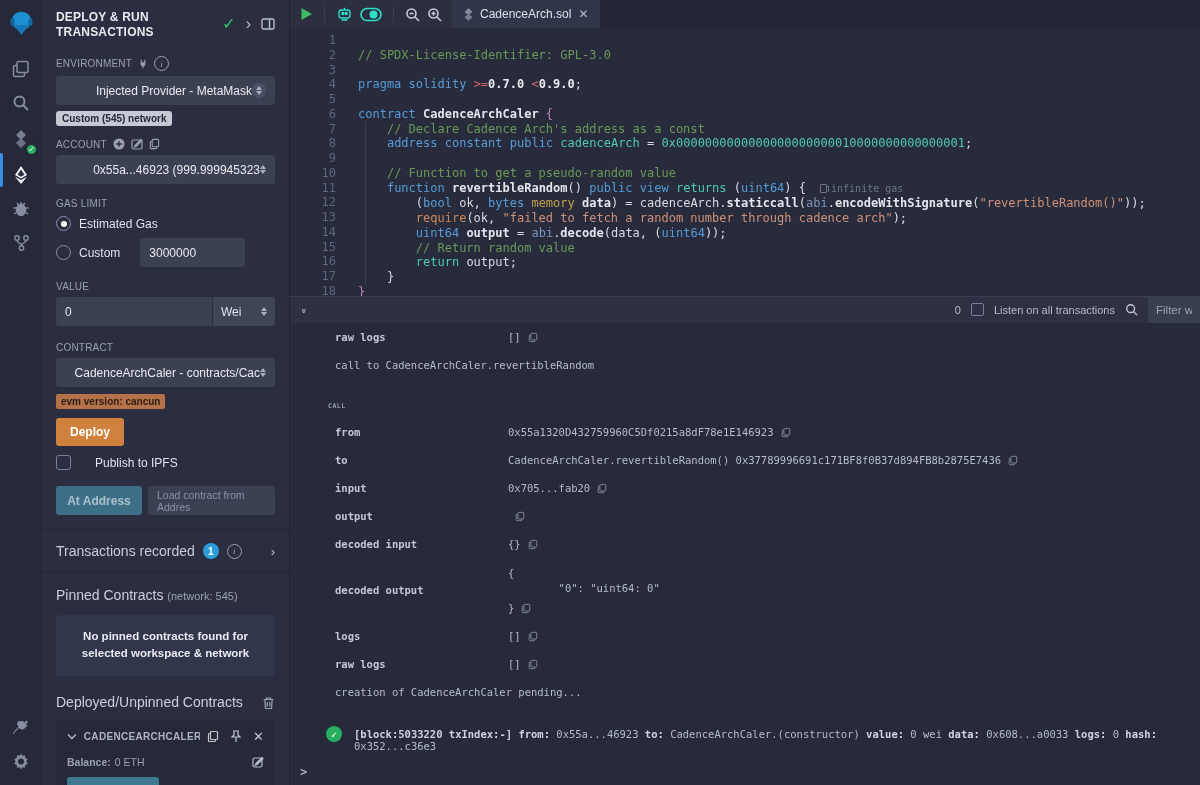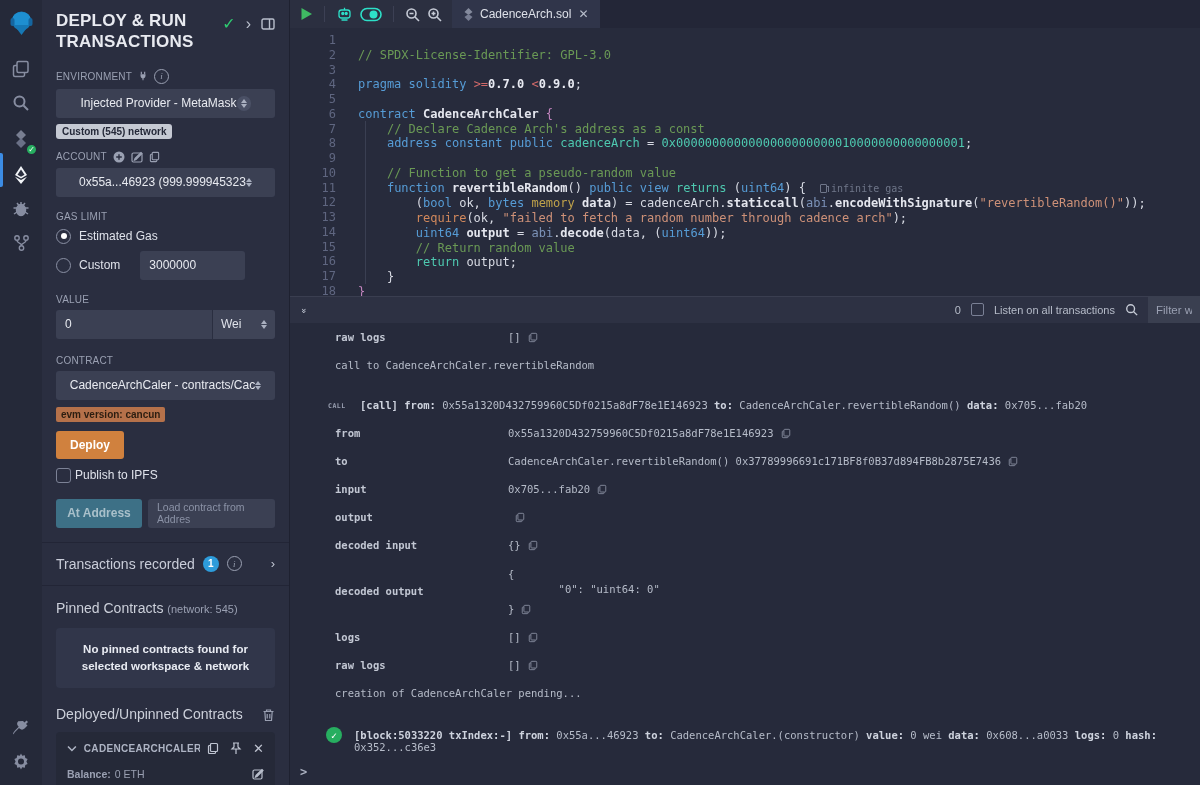--- a/index.html
+++ b/index.html
@@ -12,42 +12,42 @@
   .ib-icon { width:42px; height:34px; display:flex; align-items:center; justify-content:center; color:#878da1; position:relative; }
   .ib-icon svg { display:block; }
   .ib-active-bar { position:absolute; left:0; top:153px; width:3px; height:34px; background:#3c8ce4; border-radius:0 2px 2px 0; }
   .ib-bottom { margin-top:auto; }
   .ok-badge { position:absolute; right:4px; bottom:2px; width:13px; height:13px; border-radius:50%; background:#27ae60; color:#fff; font-size:8px; display:flex; align-items:center; justify-content:center; border:2px solid #252939; }
 
   
   .sidepanel { width:248px; background:#2a2e40; border-right:1px solid #1e2130; flex-shrink:0; display:flex; flex-direction:column; overflow:hidden; color:#dfe2ea; }
   .sp-pad { padding:0 14px; }
   .sp-titlerow { display:flex; align-items:flex-start; padding:10px 14px 4px; }
-  .sp-title { font-size:17px; font-weight:bold; color:#e8eaf0; line-height:1.25; letter-spacing:.2px; width:150px; }
+  .sp-title { font-size:12px; font-weight:bold; color:#e8eaf0; line-height:1.25; letter-spacing:.2px; width:150px; }
   .sp-title-icons { margin-left:auto; display:flex; gap:10px; align-items:center; padding-top:4px; color:#b9bfcc; }
   .lbl { font-size:10px; color:#9aa0b2; margin:12px 0 5px; display:flex; align-items:center; gap:6px; font-weight:normal; letter-spacing:.2px; }
   .sel, .inp { background:#3b4053; border:none; border-radius:3px; height:29px; display:flex; align-items:center; padding:0 9px; font-size:12px; color:#e8eaf0; }
-  .sel { justify-content:center; }
+  .sel { justify-content:flex-end; }
   .sel .truncate { white-space:nowrap; overflow:hidden; max-width:192px; }
   .stepper { display:flex; flex-direction:column; gap:1px; align-items:center; }
   .stepper i { width:0; height:0; border-left:3.5px solid transparent; border-right:3.5px solid transparent; }
   .stepper i.up { border-bottom:4px solid #aab0c0; }
   .stepper i.dn { border-top:4px solid #aab0c0; }
   .stepper.chip { background:#4a5065; border-radius:8px; padding:3px 4px; }
   .net-badge { display:inline-block; background:#c5c9d3; color:#242838; font-size:10px; font-weight:bold; border-radius:3px; padding:2px 6px; margin-top:6px; }
   .radio-row { display:flex; align-items:center; gap:8px; margin:7px 0; font-size:12px; color:#dfe2ea; }
   .radio { width:15px; height:15px; border-radius:50%; border:1.5px solid #8a90a4; position:relative; flex-shrink:0; }
   .radio.on::after { content:""; position:absolute; inset:3.5px; background:#fff; border-radius:50%; }
   .gas-input { width:105px; margin-left:12px; }
   .value-row { display:flex; gap:1px; }
   .value-row .inp { flex:1; border-radius:3px 0 0 3px; }
   .wei-box { background:#3f4457; border-radius:0 3px 3px 0; width:62px; display:flex; align-items:center; justify-content:space-between; padding:0 8px; font-size:12px; }
   .evm-badge { display:inline-block; background:#b5714a; color:#2b1d10; font-size:10px; font-weight:bold; border-radius:2px; padding:2px 5px; margin-top:7px; }
   .deploy-btn { margin-top:9px; background:#d0813e; color:#fff; font-weight:bold; font-size:12px; border:none; border-radius:3px; padding:7px 14px; cursor:pointer; }
-  .chk-row { display:flex; align-items:center; gap:4px; margin-top:9px; font-size:12px; }
+  .chk-row { display:flex; align-items:center; gap:24px; margin-top:9px; font-size:12px; }
   .chk { width:15px; height:15px; border:1.5px solid #7c8296; border-radius:3px; background:transparent; flex-shrink:0; }
   .ataddr-row { display:flex; gap:6px; margin-top:16px; }
   .ataddr-btn { background:#3d7086; color:#a9c0ca; font-weight:bold; font-size:12px; border:none; border-radius:3px; width:86px; height:29px; }
   .ataddr-inp { flex:1; font-size:10.5px; color:#8b92a6; }
   .divider { border-top:1px solid #222536; margin-top:14px; }
   .txrec-row { display:flex; align-items:center; gap:8px; padding:13px 14px; font-size:14px; color:#c9cdd9; }
   .count-badge { background:#2d9cdb; color:#fff; width:16px; height:16px; border-radius:50%; font-size:10px; font-weight:bold; display:flex; align-items:center; justify-content:center; }
   .info-circ { width:15px; height:15px; border:1px solid #9aa0b2; border-radius:50%; color:#9aa0b2; font-size:9px; display:flex; align-items:center; justify-content:center; font-family:"Liberation Serif", serif; font-style:italic; }
   .chev-right { margin-left:auto; color:#c0c5d2; font-size:13px; }
   .section-h { font-size:14px; color:#ccd0da; padding:14px 14px 0; }
@@ -424,21 +424,20 @@
       <div class="t-kv">
           <span class="k">raw logs</span>
           <span class="v"><span>[]</span><svg class="copyico" width="10" height="11" viewBox="0 0 12 12" fill="none" stroke="#9aa0b2" stroke-width="1.2">
               <rect x="3.5" y="1" width="7" height="8" rx="1"></rect>
               <path d="M8.5 9 v1 a1 1 0 0 1 -1 1 h-5 a1 1 0 0 1 -1 -1 v-6 a1 1 0 0 1 1 -1 h1"></path>
             </svg></span>
         </div>
         <div class="t-text">call to CadenceArchCaler.revertibleRandom</div>
         <div class="t-call">
           <span class="callbadge">CALL</span>
-          <span><span class="segb">[call]</span><span class="segb"> from: </span><span class="">0x55a1320D432759960C5Df0215a8dF78e1E146923</span><span class="segb"> to: </span><span class="">CadenceArchCaler.revertibleRandom() </span><span class="segb">data: </span><span class="">0x705...fab20</span></span>
         </div>
         <div class="t-kv">
           <span class="k">from</span>
           <span class="v"><span>0x55a1320D432759960C5Df0215a8dF78e1E146923</span><svg class="copyico" width="10" height="11" viewBox="0 0 12 12" fill="none" stroke="#9aa0b2" stroke-width="1.2">
               <rect x="3.5" y="1" width="7" height="8" rx="1"></rect>
               <path d="M8.5 9 v1 a1 1 0 0 1 -1 1 h-5 a1 1 0 0 1 -1 -1 v-6 a1 1 0 0 1 1 -1 h1"></path>
             </svg></span>
         </div>
         <div class="t-kv">
           <span class="k">to</span>

